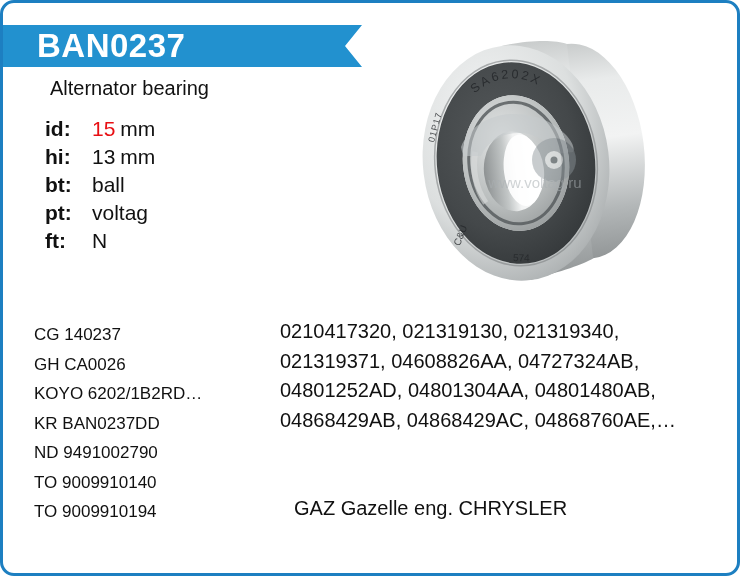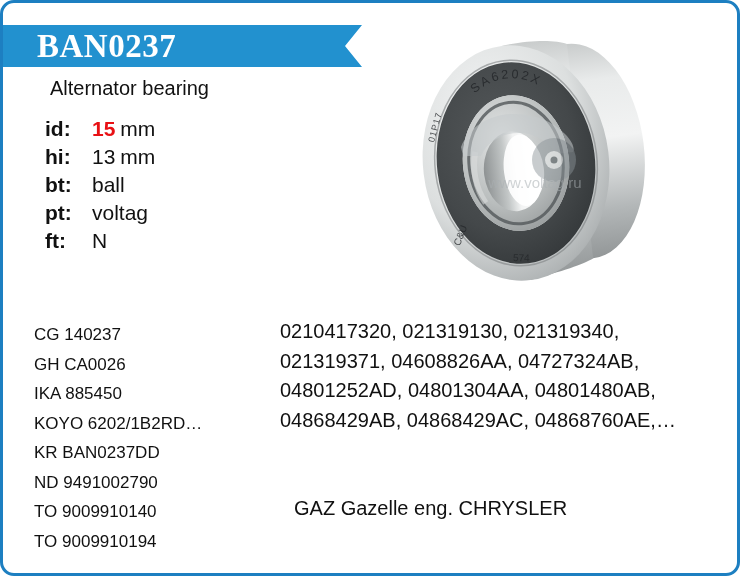--- a/index.html
+++ b/index.html
@@ -6,28 +6,28 @@
   .card{
     position:relative;width:740px;height:576px;box-sizing:border-box;
     border:3px solid #1d7fc1;border-radius:14px;background:#ffffff;overflow:hidden;
   }
   .banner{
     position:absolute;left:0;top:22px;width:359px;height:42px;background:#2291cf;
     clip-path:polygon(0 0,100% 0,calc(100% - 17px) 50%,100% 100%,0 100%);
   }
   .banner .part-no{
     display:block;padding-left:34px;line-height:42px;color:#ffffff;
-    font-size:33px;font-weight:bold;letter-spacing:.5px;font-family:Liberation Serif, serif;
+    font-size:33px;font-weight:bold;letter-spacing:.5px;
   }
   .subtitle{position:absolute;left:31px;top:74px;font-size:20px;color:#111111;margin-left:16px;}
   .specs{position:absolute;left:42px;top:112px;}
   .spec-row{height:28px;line-height:28px;font-size:21px;color:#111111;}
   .spec-label{display:inline-block;width:47px;font-weight:bold;}
   .spec-value{display:inline-block;}
-  .spec-value.red{color:#e81014;font-weight:bold;}
+  .spec-value.red{color:#e81014;font-weight:normal;}
   .spec-unit{display:inline-block;margin-left:5px;}
   .photo{position:absolute;left:400px;top:26px;width:338px;height:284px;}
   .xrefs{position:absolute;left:31px;top:317px;font-size:17px;line-height:29.5px;color:#111111;}
   .oem{position:absolute;left:277px;top:314px;width:405px;font-size:20px;line-height:29.5px;color:#111111;}
   .apps{position:absolute;left:291px;top:450px;font-size:20px;color:#111111;margin-top:44px;}
 </style>
 </head>
 <body>
 
 <div class="card">
@@ -118,21 +118,20 @@
         <circle cx="151" cy="131" r="9" fill="#f2f4f4"></circle>
         <circle cx="151" cy="131" r="3.5" fill="#4f575b"></circle>
         <text x="132" y="159" text-anchor="middle" font-size="15" fill="#aab0b3">www.voltag.ru</text>
       </g>
     </svg>
   </div>
 
   <div class="xrefs">
     <div>CG 140237</div>
     <div>GH CA0026</div>
-    <div>IKA 885450</div>
     <div>KOYO 6202/1B2RD…</div>
     <div>KR BAN0237DD</div>
     <div>ND 9491002790</div>
     <div>TO 9009910140</div>
     <div>TO 9009910194</div>
   </div>
 
   <div class="oem">0210417320, 021319130, 021319340, 021319371, 04608826AA, 04727324AB, 04801252AD, 04801304AA, 04801480AB, 04868429AB, 04868429AC, 04868760AE,…</div>
 
   <div class="apps">GAZ Gazelle eng. CHRYSLER</div>

